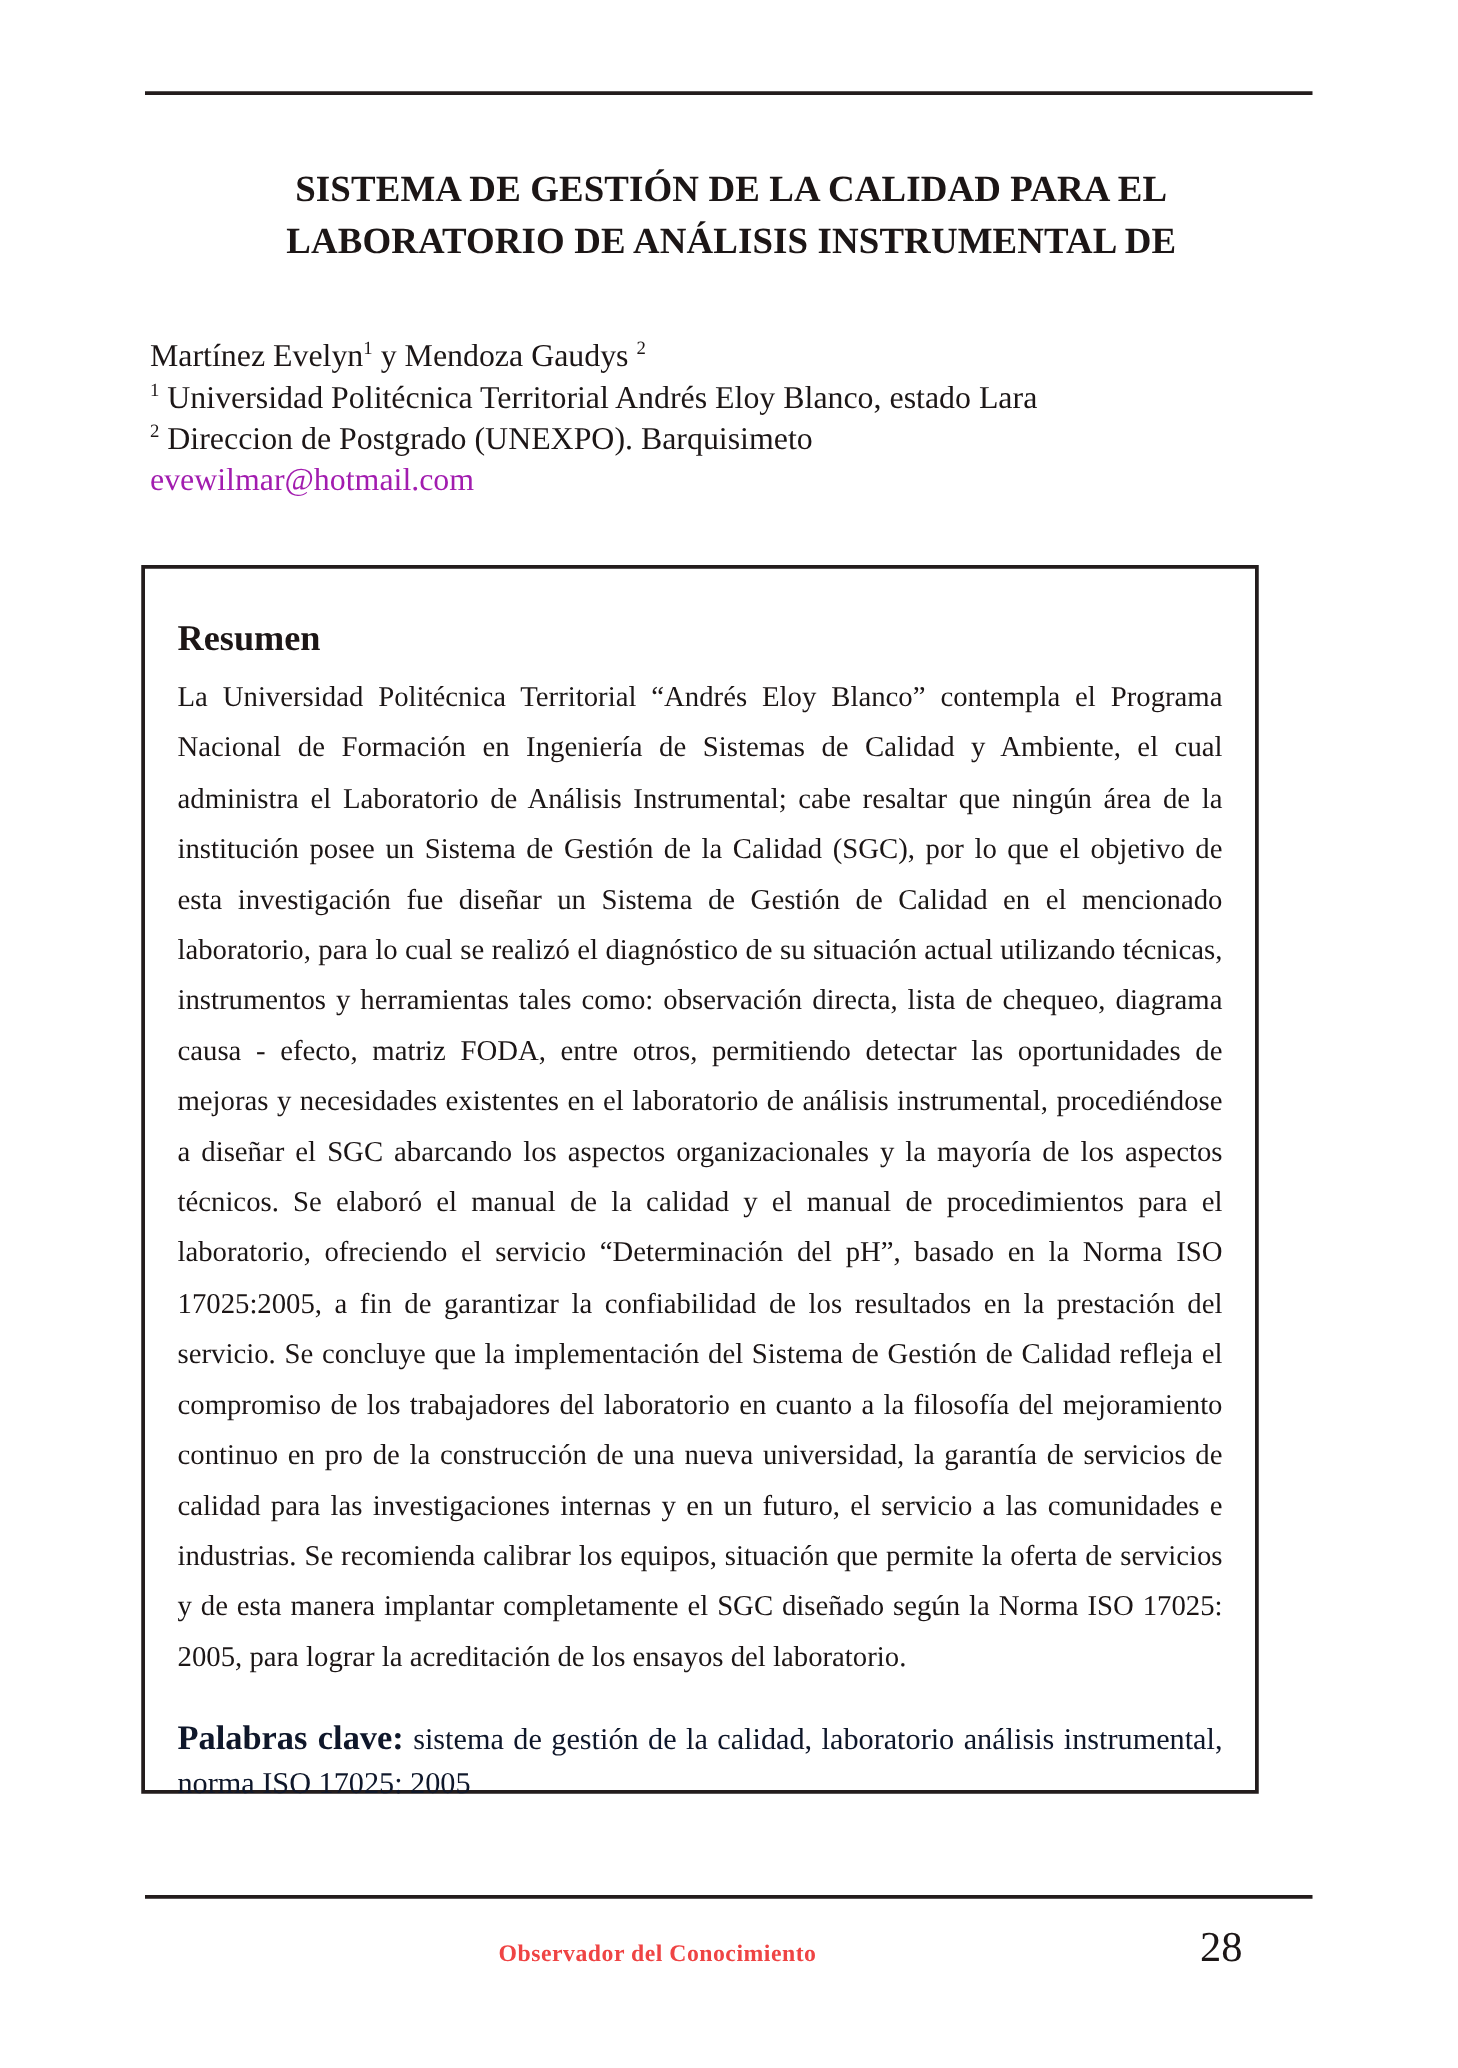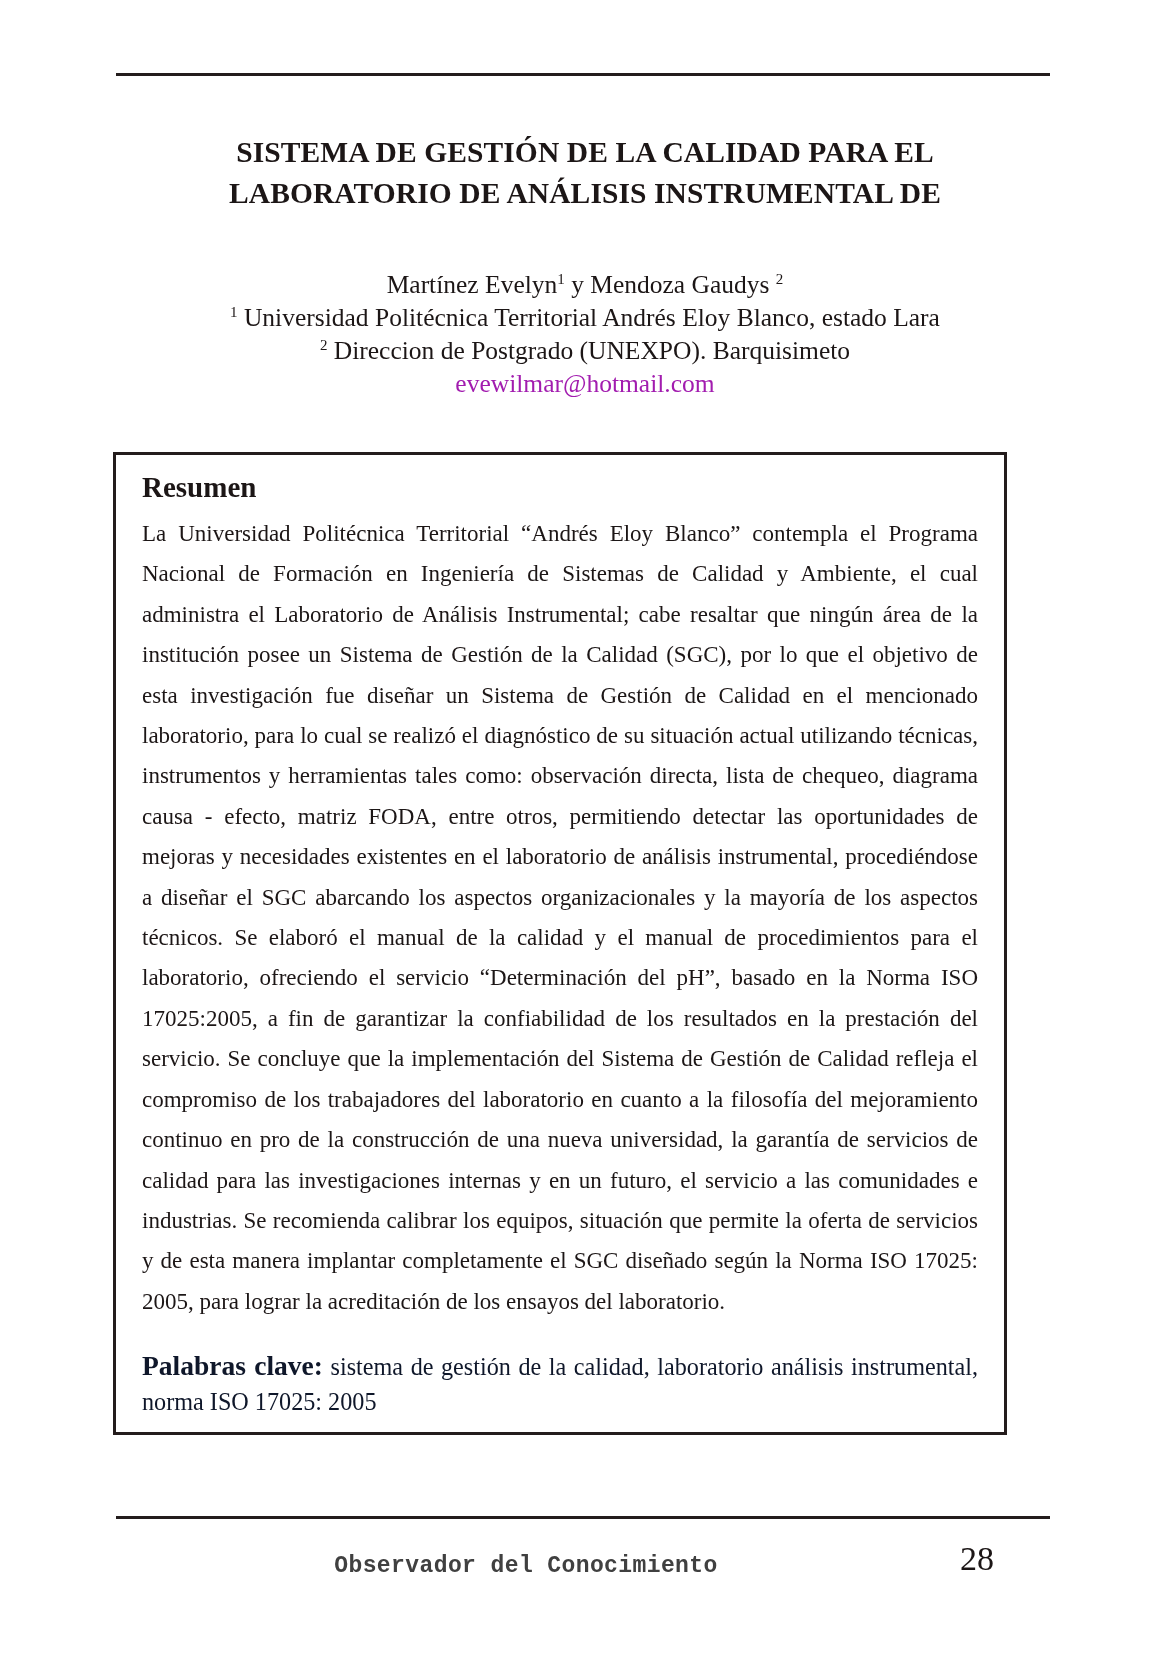--- a/index.html
+++ b/index.html
@@ -50,21 +50,21 @@
     color: #1c1616;
     white-space: nowrap;
   }
 
   
   .authors-block {
     position: absolute;
     left: 120px;
     top: 268px;
     width: 930px;
-    text-align: center;
+    text-align: left;
   }
   .author-line {
     font-size: 25.5px;
     line-height: 33px;
     color: #1c1616;
   }
   .author-line sup {
     font-size: 15px;
     vertical-align: super;
     line-height: 0;
@@ -79,21 +79,21 @@
   .abstract-box {
     position: absolute;
     left: 113px;
     top: 452px;
     width: 894px;
     height: 983px;
     border: 3px solid #231c1c;
     box-sizing: border-box;
   }
   .abstract-inner {
-    padding: 14px 26px 0 21px;
+    padding: 38px 26px 0 21px;
   }
   .abstract-heading {
     font-family: "Liberation Serif", serif;
     font-weight: bold;
     font-size: 29px;
     line-height: 36px;
     margin: 0 0 9px 5px;
     color: #1c1616;
   }
   .abstract-body {
@@ -125,25 +125,25 @@
     width: 934px;
     height: 3px;
     background: #231c1c;
   }
   .footer-journal {
     position: absolute;
     left: 116px;
     top: 1553px;
     width: 820px;
     text-align: center;
-    font-family: Liberation Mono, monospace;
+    font-family: Liberation Serif, serif;
     font-weight: bold;
-    font-size: 23px;
+    font-size: 19px;
     letter-spacing: 0.4px;
-    color: #404040;
+    color: #ef4444;
   }
   .footer-pageno {
     position: absolute;
     left: 960px;
     top: 1540px;
     width: 90px;
     text-align: left;
     font-family: "Liberation Serif", serif;
     font-size: 34px;
     color: #1c1616;

